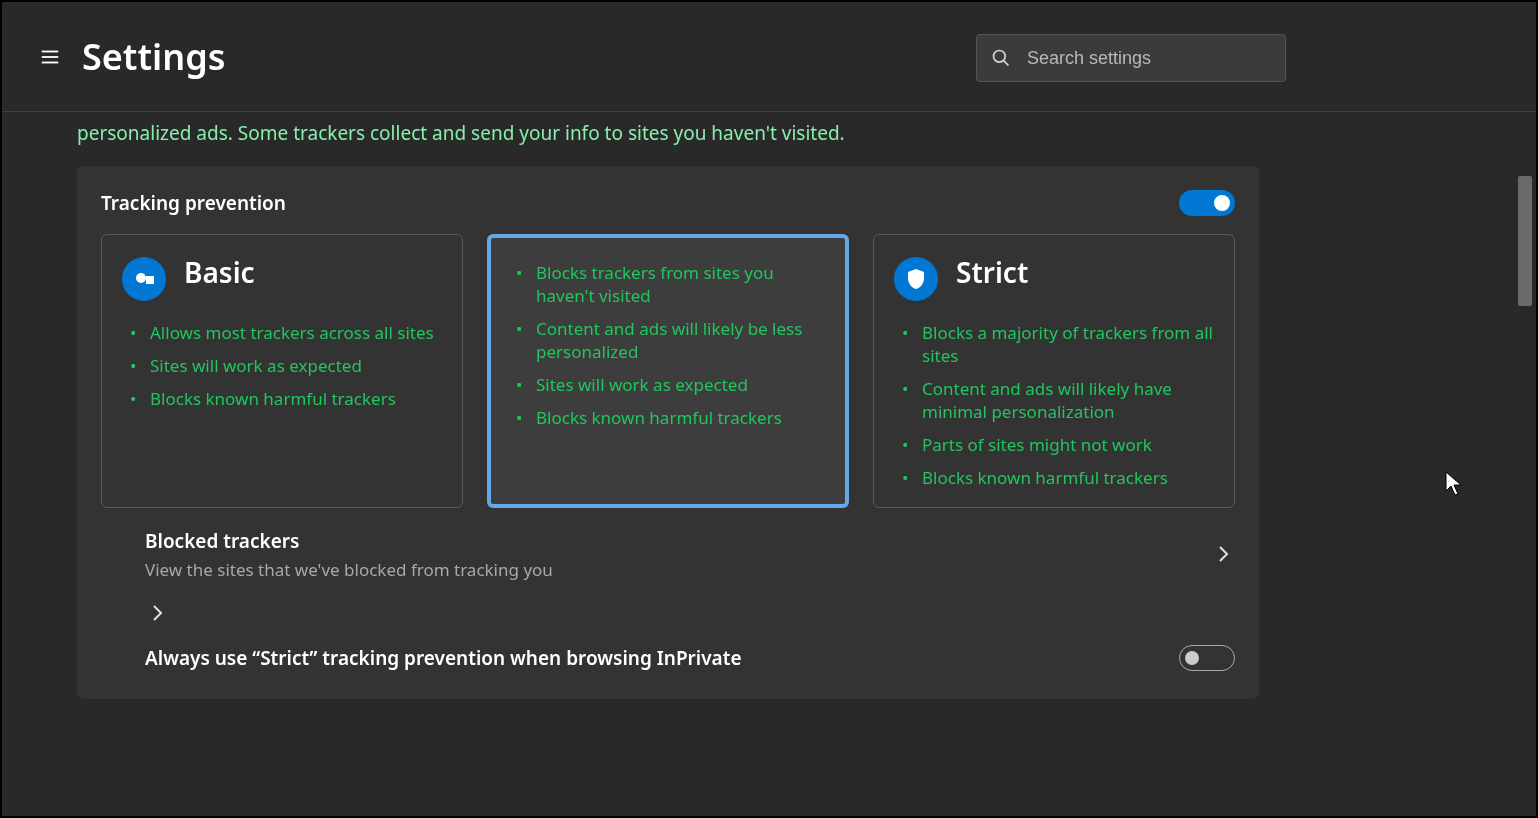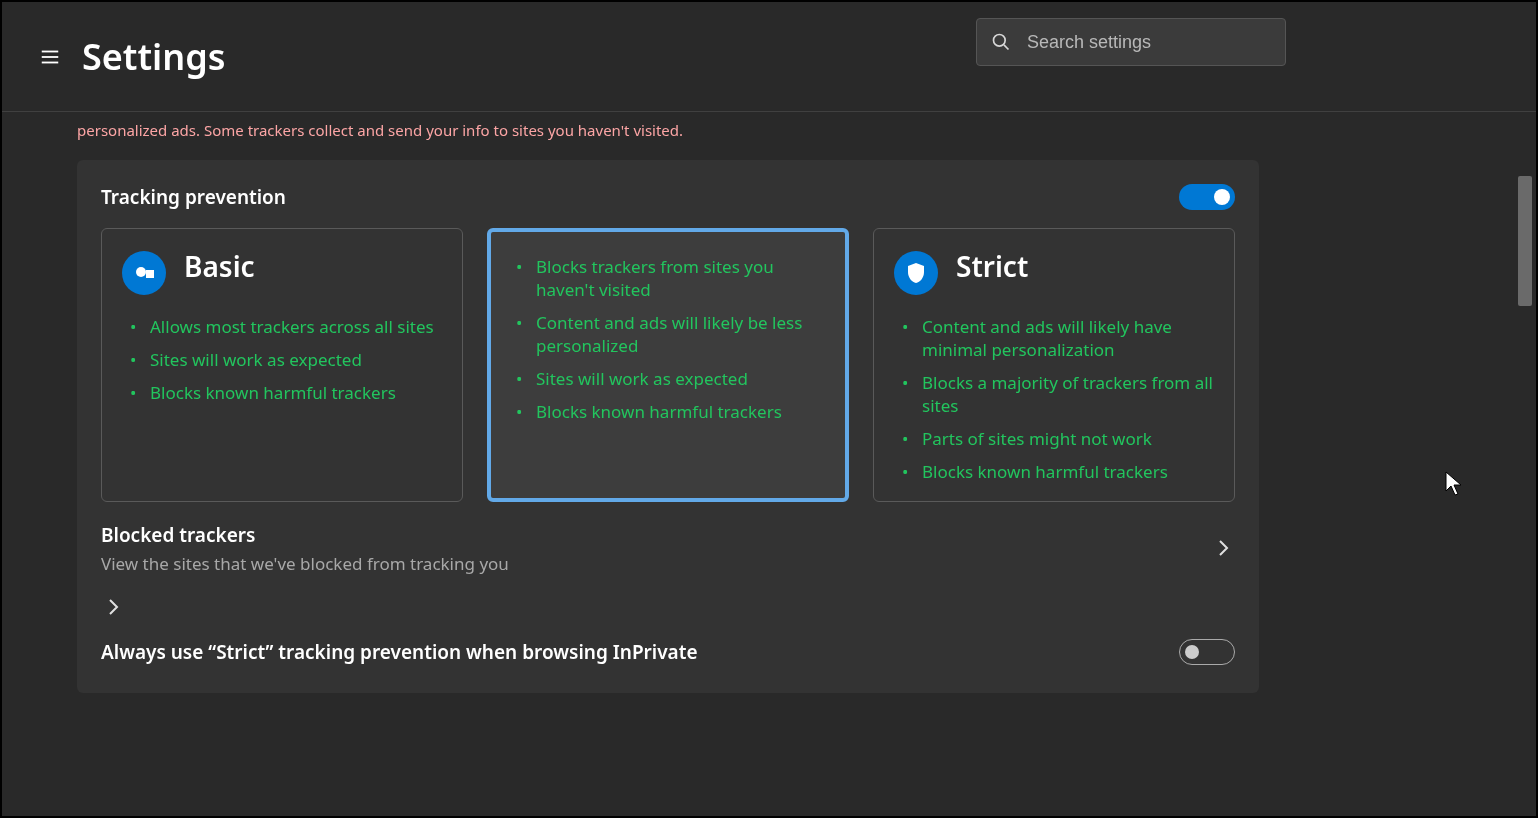--- a/index.html
+++ b/index.html
@@ -37,21 +37,21 @@
     margin-right: 10px;
   }
   .hamburger svg { width: 22px; height: 22px; }
   .title {
     font-size: 36px;
     font-weight: 600;
   }
   .search-wrap {
     position: absolute;
     right: 250px;
-    top: 16px;
+    top: 32px;
     width: 310px;
     height: 48px;
     background: #3b3b3b;
     border: 1px solid #555;
     border-radius: 4px;
     display: flex;
     align-items: center;
     padding: 0 14px;
     margin-left: 32px;
   }
@@ -66,22 +66,22 @@
   }
   .search-wrap input::placeholder { color: #b8b8b8; }
 
   .content {
     padding: 0 75px;
     height: calc(100% - 110px);
     overflow: hidden;
     position: relative;
   }
   .intro-text {
-    font-size: 15px;
-    color: #fca5a5;
+    font-size: 19px;
+    color: #86efac;
     padding-top: 8px;
     padding-bottom: 20px;
   }
   .panel {
     background: #333333;
     border-radius: 6px;
     padding: 24px 24px 28px 24px;
     width: 1182px;
   }
   .panel-head {
@@ -173,20 +173,21 @@
     left:2px;
     top:5px;
   }
 
   .row {
     display:flex;
     align-items:center;
     justify-content:space-between;
     padding:20px 0 0 0;
     cursor:pointer;
+    margin-left:44px;
   }
   .row .row-text { flex:1; }
   .row-title { font-size:19px; font-weight:600; }
   .row-desc { font-size:17px; color:#a8a8a8; margin-top:4px; }
   .chevron { width:24px; height:24px; opacity:.85; }
   .chevron svg { width:100%; height:100%; }
 
   .scrollbar-track {
     position:absolute;
     right:4px;
@@ -278,22 +279,22 @@
           <div class="card-icon">
             <svg viewBox="0 0 24 24">
                   <path d="M12 2 L20 5 L20 11 C20 17 16 21 12 22 C8 21 4 17 4 11 L4 5 Z"></path>
                 </svg>
           </div>
           <div class="card-title-wrap">
             <div class="card-title">Strict</div>
           </div>
         </div>
         <ul>
+          <li>Blocks a majority of trackers from all sites</li>
           <li>Content and ads will likely have minimal personalization</li>
-          <li>Blocks a majority of trackers from all sites</li>
           <li>Parts of sites might not work</li>
           <li>Blocks known harmful trackers</li>
         </ul>
       </div>
 
     </div>
 
     <div class="row">
       <div class="row-text">
         <div class="row-title">Blocked trackers</div>

